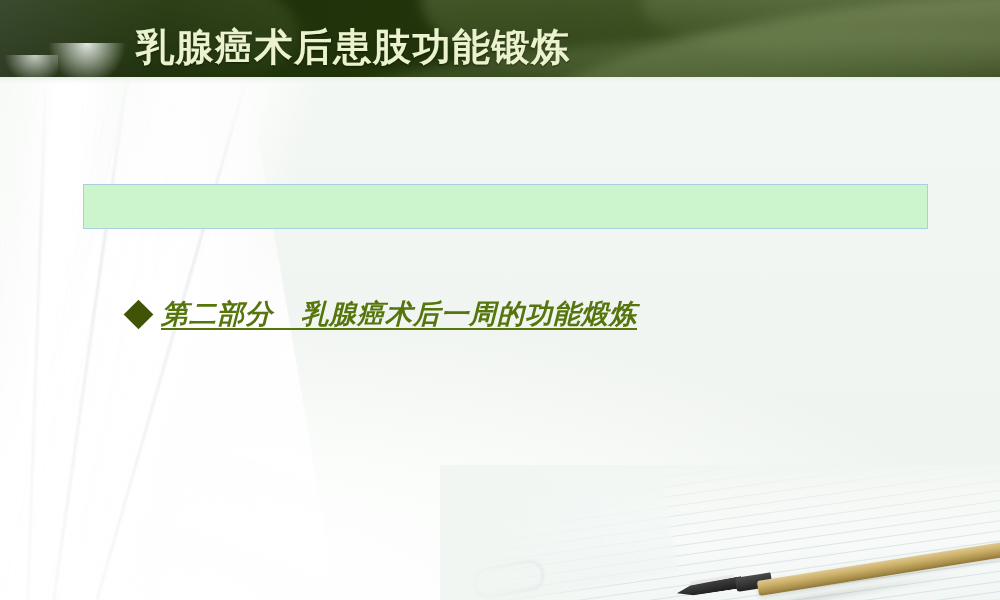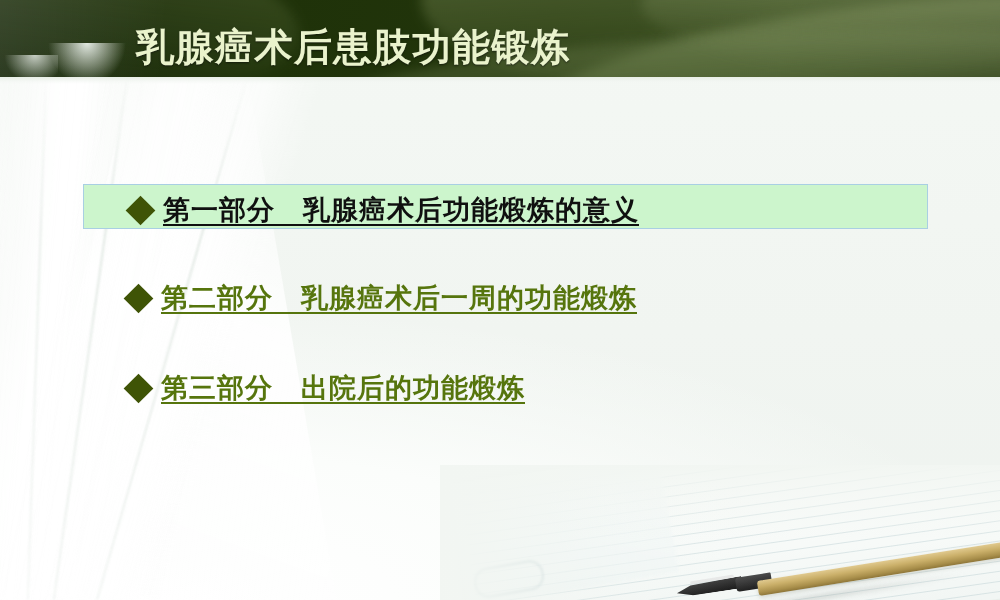--- a/index.html
+++ b/index.html
@@ -158,21 +158,21 @@
     position: absolute;
     left: 0; top: 0;
     width: 1000px; height: 600px;
   }
   .bullet-row {
     position: absolute;
     display: flex;
     align-items: center;
   }
   .row1 { left: 130px; top: 192px; }
-  .row2 { left: 128px; top: 280px; }
+  .row2 { left: 128px; top: 296px; font-style: italic; }
   .row3 { left: 128px; top: 370px; }
 
   .hl-box {
     position: absolute;
     left: 83px;
     top: 184px;
     width: 845px;
     height: 45px;
     background: #ccf5cc;
     border: 1px solid #a9cfe3;
@@ -364,30 +364,22 @@
     <div class="hdr-notch"></div>
     <div class="hdr-notch2"></div>
   </div>
   <div class="header-underline"></div>
   <div class="header-title">乳腺癌术后患肢功能锻炼</div>
 
   <div class="bullets">
 
     <div class="hl-box"></div>
 
-    <div class="bullet-row row1">
-      <span class="diamond dark"></span>
-      <span class="bullet-text t-black">第一部分　乳腺癌术后功能煅炼的意义</span>
-    </div>
 
     <div class="bullet-row row2">
       <span class="diamond dark"></span>
       <span class="bullet-text t-green">第二部分　乳腺癌术后一周的功能煅炼</span>
     </div>
 
-    <div class="bullet-row row3">
-      <span class="diamond dark"></span>
-      <span class="bullet-text t-green">第三部分　出院后的功能煅炼</span>
-    </div>
 
   </div>
 
 </div>
 
 </body></html>

